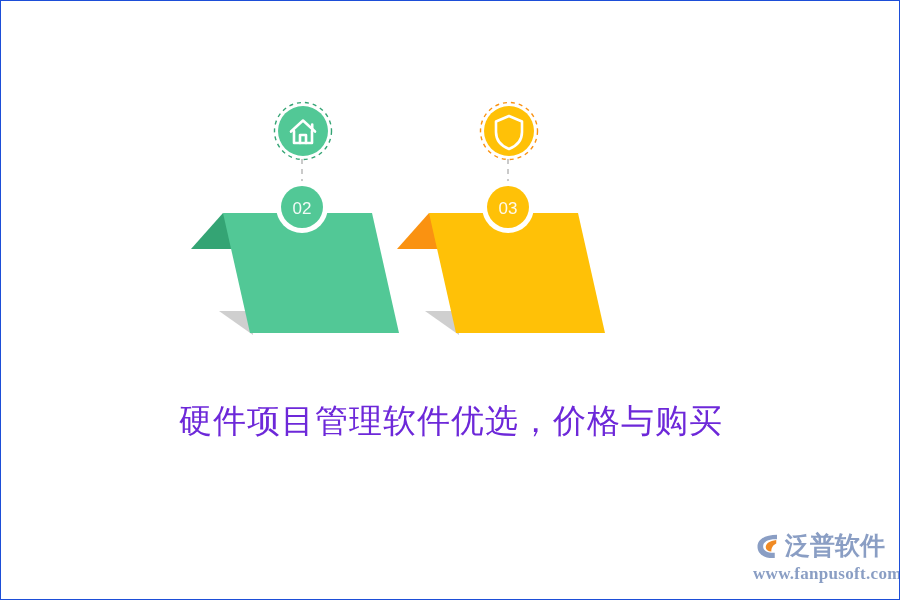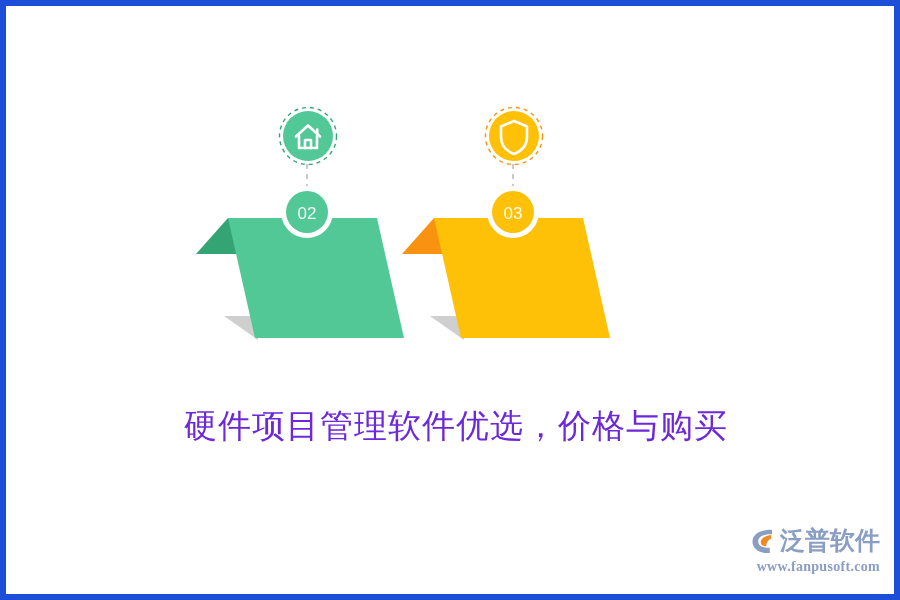--- a/index.html
+++ b/index.html
@@ -8,21 +8,21 @@
     background: #ffffff;
   }
   body {
     font-family: "Liberation Sans", sans-serif;
   }
   .page {
     position: relative;
     width: 900px;
     height: 600px;
     background: #ffffff;
-    border: 6px solid #1d4ed8;
+    border: 1px solid #1d4ed8;
     box-sizing: border-box;
     overflow: hidden;
   }
 
   
   .stage {
     position: absolute;
     left: 0;
     top: 0;
     width: 900px;
@@ -68,21 +68,21 @@
   .brand-name {
     font-family: "DejaVu Sans", sans-serif;
     font-size: 25px;
     font-weight: bold;
     color: #8a9ec4;
     line-height: 30px;
     letter-spacing: 0px;
   }
   .brand-url {
     font-family: "Liberation Serif", serif;
-    font-size: 14px;
+    font-size: 17px;
     font-weight: bold;
     color: #8a9ec4;
     letter-spacing: 0.3px;
     text-align: right;
     margin-top: -1px;
   }
 </style>
 </head>
 <body>
 

